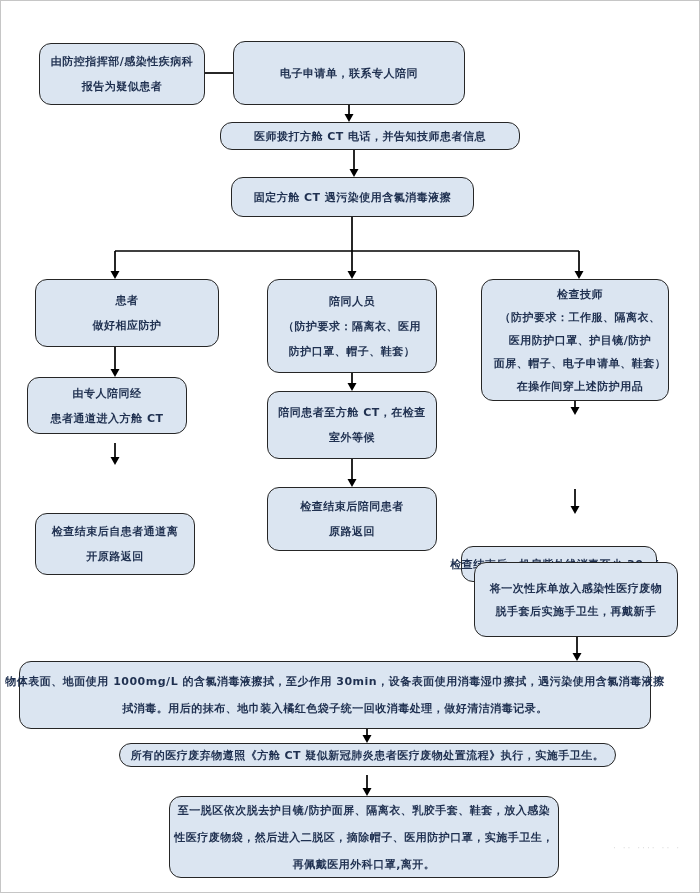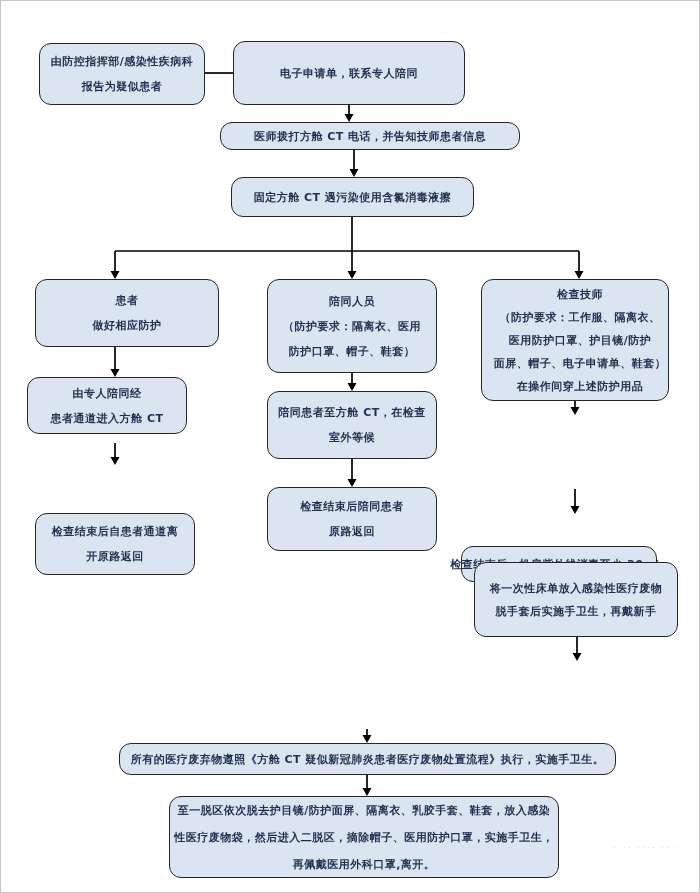--- a/index.html
+++ b/index.html
@@ -192,22 +192,26 @@
 
   <div class="node" style="left:460px;top:513px;width:196px;height:36px;margin-top:32px;">
     <div class="line">检查结束后，机房紫外线消毒至少 30min</div>
   </div>
 
   <div class="node tight" style="left:473px;top:561px;width:204px;height:75px;">
     <div class="line">将一次性床单放入感染性医疗废物</div>
     <div class="line">脱手套后实施手卫生，再戴新手</div>
   </div>
 
-
-  <div class="node" style="left:118px;top:742px;width:497px;height:32px;">
+  <div class="node roomy" style="left:18px;top:660px;width:632px;height:68px;">
+    <div class="line">物体表面、地面使用 1000mg/L 的含氯消毒液擦拭，至少作用 30min，设备表面使用消毒湿巾擦拭，遇污染使用含氯消毒液擦</div>
+    <div class="line">拭消毒。用后的抹布、地巾装入橘红色袋子统一回收消毒处理，做好清洁消毒记录。</div>
+  </div>
+
+  <div class="node" style="left:118px;top:742px;width:497px;height:24px;">
     <div class="line">所有的医疗废弃物遵照《方舱 CT 疑似新冠肺炎患者医疗废物处置流程》执行，实施手卫生。</div>
   </div>
 
   <div class="node roomy" style="left:168px;top:795px;width:390px;height:82px;">
     <div class="line">至一脱区依次脱去护目镜/防护面屏、隔离衣、乳胶手套、鞋套，放入感染</div>
     <div class="line">性医疗废物袋，然后进入二脱区，摘除帽子、医用防护口罩，实施手卫生，</div>
     <div class="line">再佩戴医用外科口罩,离开。</div>
   </div>
 
   <div class="watermark">· ·· ···· ·· ·</div>

